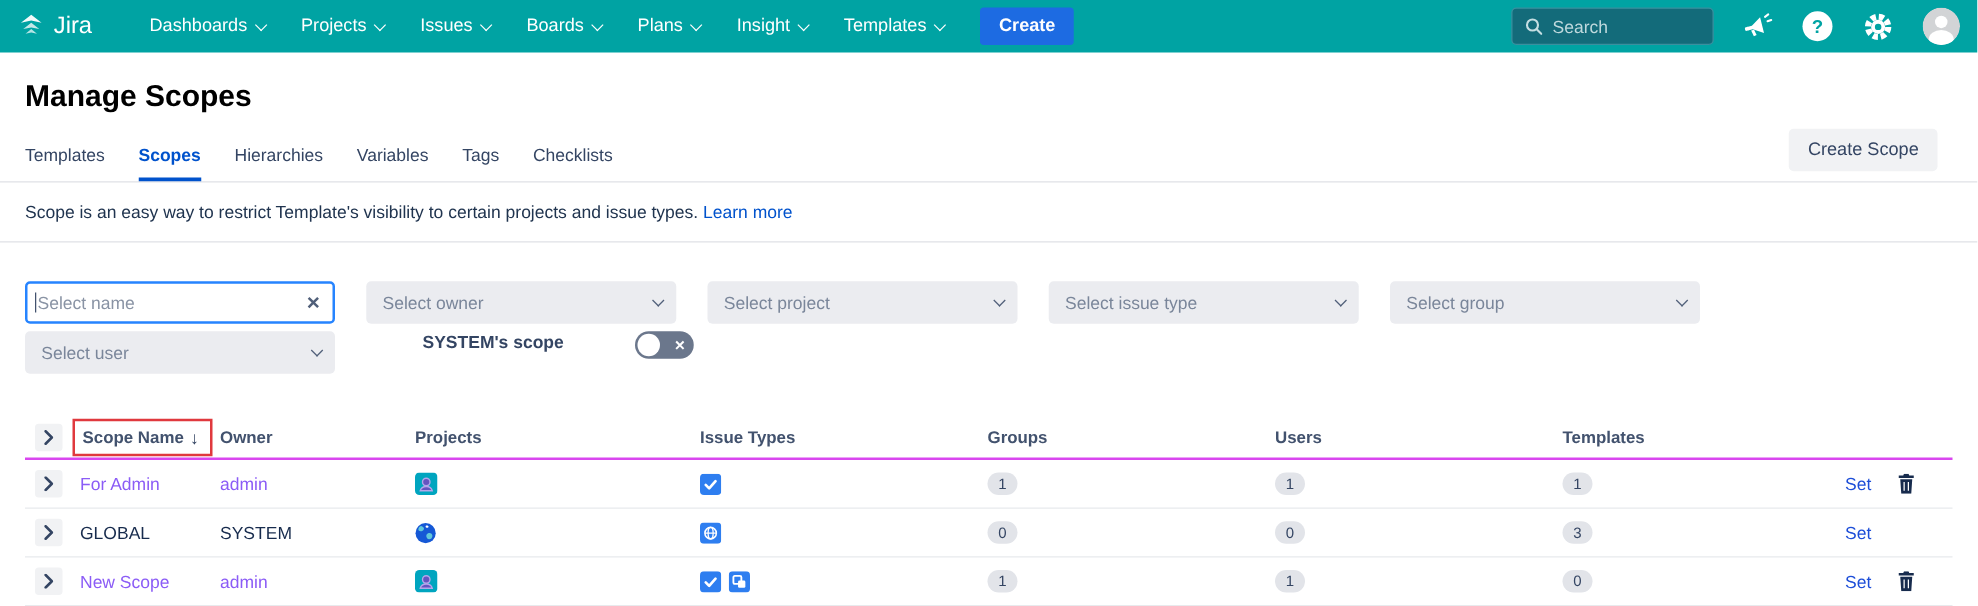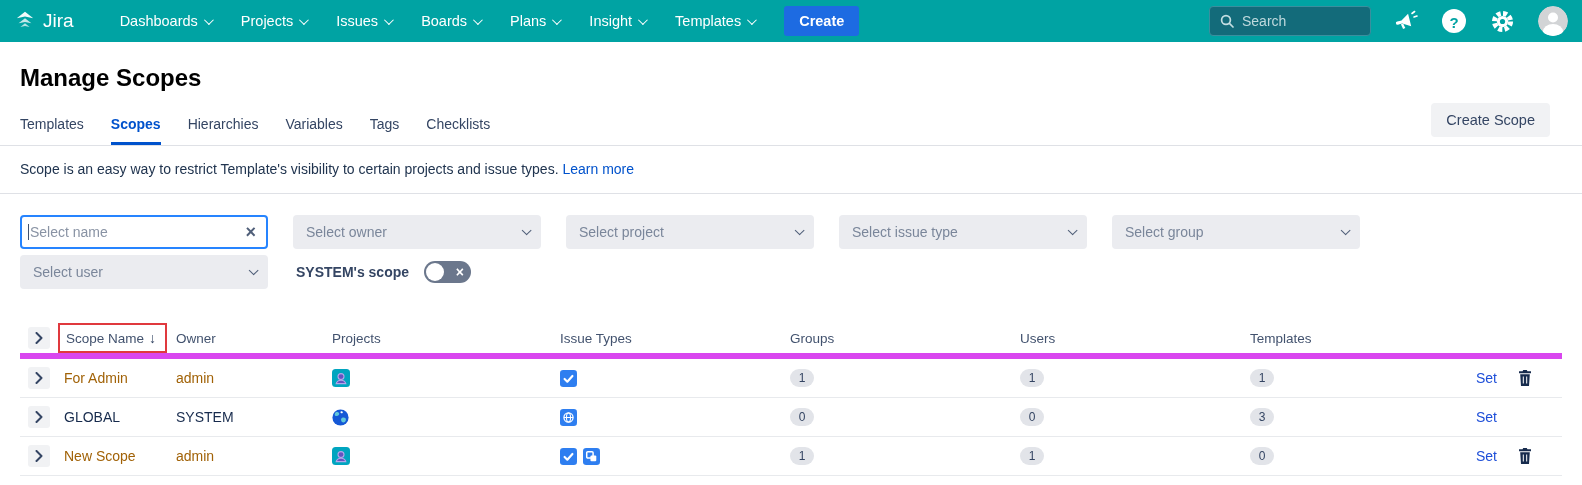--- a/index.html
+++ b/index.html
@@ -33,50 +33,50 @@
   .tab { font-size:14px; color:#344563; padding-bottom:10px; cursor:pointer; border-bottom:3px solid transparent; }
   .tab.active { color:#0052CC; font-weight:700; border-bottom-color:#0052CC; }
   .create-scope-btn { position:absolute; right:12px; bottom:8px; background:#F1F2F4; border:none; border-radius:4px;
     color:#344563; font-size:14.5px; padding:9px 15px; cursor:pointer; font-family:inherit; }
   .full-divider { height:1px; background:#DFE1E6; margin:0 -20px; }
 
   .desc-row { padding:15px 0 16px; font-size:14px; color:#20344F; }
   .desc-row a { color:#0052CC; text-decoration:none; cursor:pointer; }
 
   
-  .filters { margin-top:21px; display:grid; grid-template-columns:repeat(5,248px); column-gap:25px; row-gap:8px; }
+  .filters { margin-top:31px; display:grid; grid-template-columns:repeat(5,248px); column-gap:25px; row-gap:8px; }
   .name-filter { display:flex; align-items:center; background:#fff; border:2px solid #2684FF; border-radius:4px;
     height:34px; padding:0 10px 0 6px; }
   .name-filter .caret { width:1px; height:16px; background:#42526E; margin-right:1px; }
   .name-filter input { border:none; outline:none; flex:1; font-size:14px; color:#172B4D; font-family:inherit; }
   .name-filter input::placeholder { color:#8993A4; }
   .clear-x { color:#505F79; font-size:18px; font-weight:600; cursor:pointer; line-height:1; }
   .dropdown { display:flex; align-items:center; justify-content:space-between; background:#EBECF0; border-radius:4px;
     height:34px; padding:0 13px; font-size:14px; color:#7A869A; cursor:pointer; }
   .dropdown .chev { color:#505F79; transform:rotate(45deg) translateY(-3px); }
-  .filters-row2 { margin-top:6px; display:flex; align-items:center; }
+  .filters-row2 { margin-top:6px; display:flex; align-items:flex-start;gap:42px; }
   .filters-row2 .dropdown { width:248px; }
   .sys-label { margin-left:28px; font-size:14px; font-weight:700; color:#344563; }
   .toggle { margin-left:15px; width:47px; height:22px; background:#6B778C; border-radius:11px; position:relative;
     display:inline-flex; align-items:center; cursor:pointer; }
   .toggle .knob { position:absolute; left:2px; width:18px; height:18px; border-radius:50%; background:#fff; }
   .toggle .tx { position:absolute; right:7px; color:#fff; font-size:14px; font-weight:700; line-height:1; }
 
   
   .table { margin-top:34px; }
   .t-row { display:grid; grid-template-columns:44px 112px 156px 228px 230px 230px 230px 226px 42px 36px;
     align-items:center; border-bottom:1px solid #E8EAED; min-height:39px; }
-  .t-head { min-height:35px; border-bottom:6px solid #d946ef; font-size:13.5px; color:#42526E; }
+  .t-head { min-height:35px; border-bottom:2px solid #d946ef; font-size:13.5px; color:#42526E;font-weight:bold; }
   .cell { display:flex; align-items:center; gap:6px; }
   .expand-btn { width:22px; height:22px; border-radius:3px; background:#F1F2F4; display:inline-flex;
     align-items:center; justify-content:center; cursor:pointer; margin-left:8px; }
   .red-box { display:inline-flex; align-items:center; gap:5px; border:2px solid #E0393E; padding:5px 9px 5px 6px;
     margin-left:-6px; }
   .sort-arrow { font-size:14px; color:#344563; }
-  a.cell-link { color:#a16207; text-decoration:none; font-size:14px; cursor:pointer; }
+  a.cell-link { color:#8b5cf6; text-decoration:none; font-size:14px; cursor:pointer; }
   a.cell-link.plain { color:#172B4D; cursor:default; }
   .badge { background:#E2E4E9; color:#344563; font-size:12px; border-radius:9px; padding:2px 8px; min-width:24px;
     text-align:center; display:inline-block; }
   .set-link { color:#1d4ed8; font-size:14px; text-decoration:none; cursor:pointer; }
   .trash { cursor:pointer; display:inline-flex; }
   .cell-icon { display:inline-flex; }
 </style>
 </head>
 <body>
 

